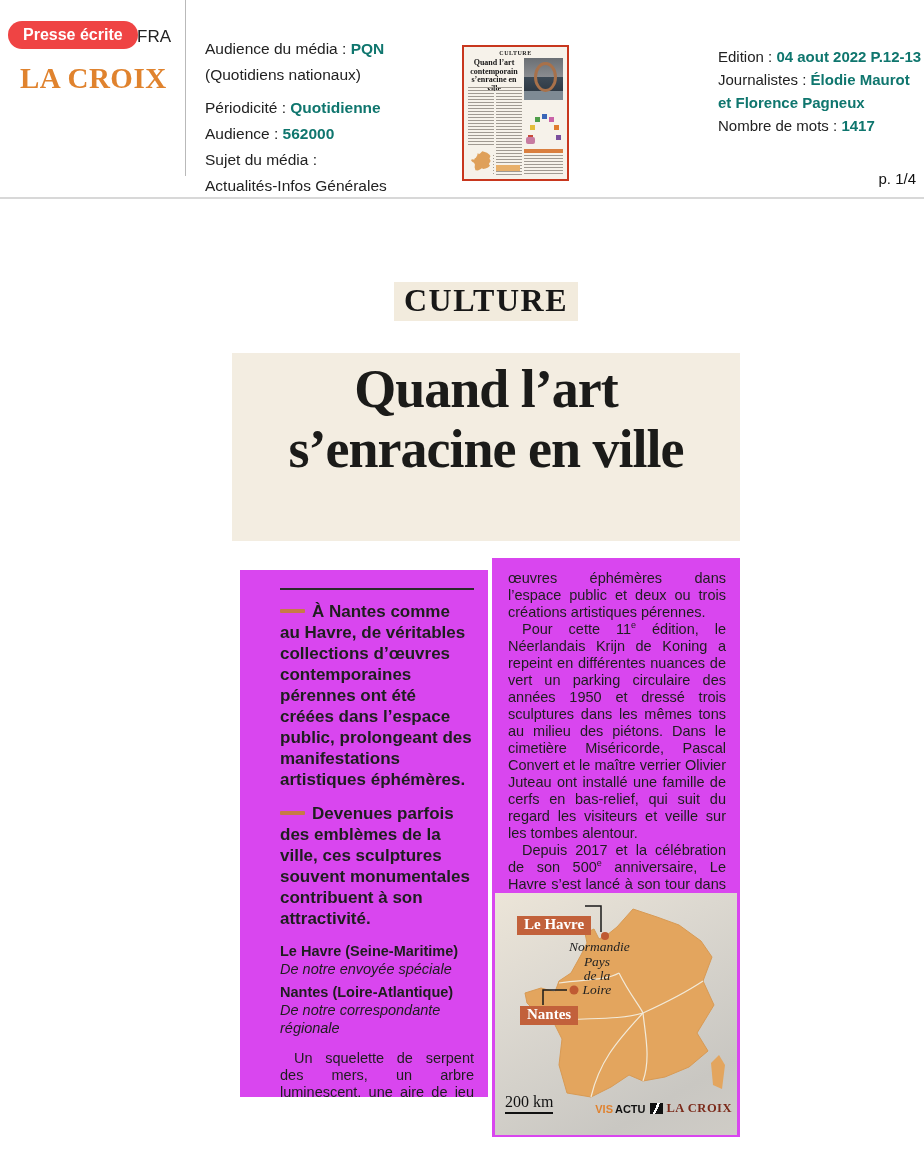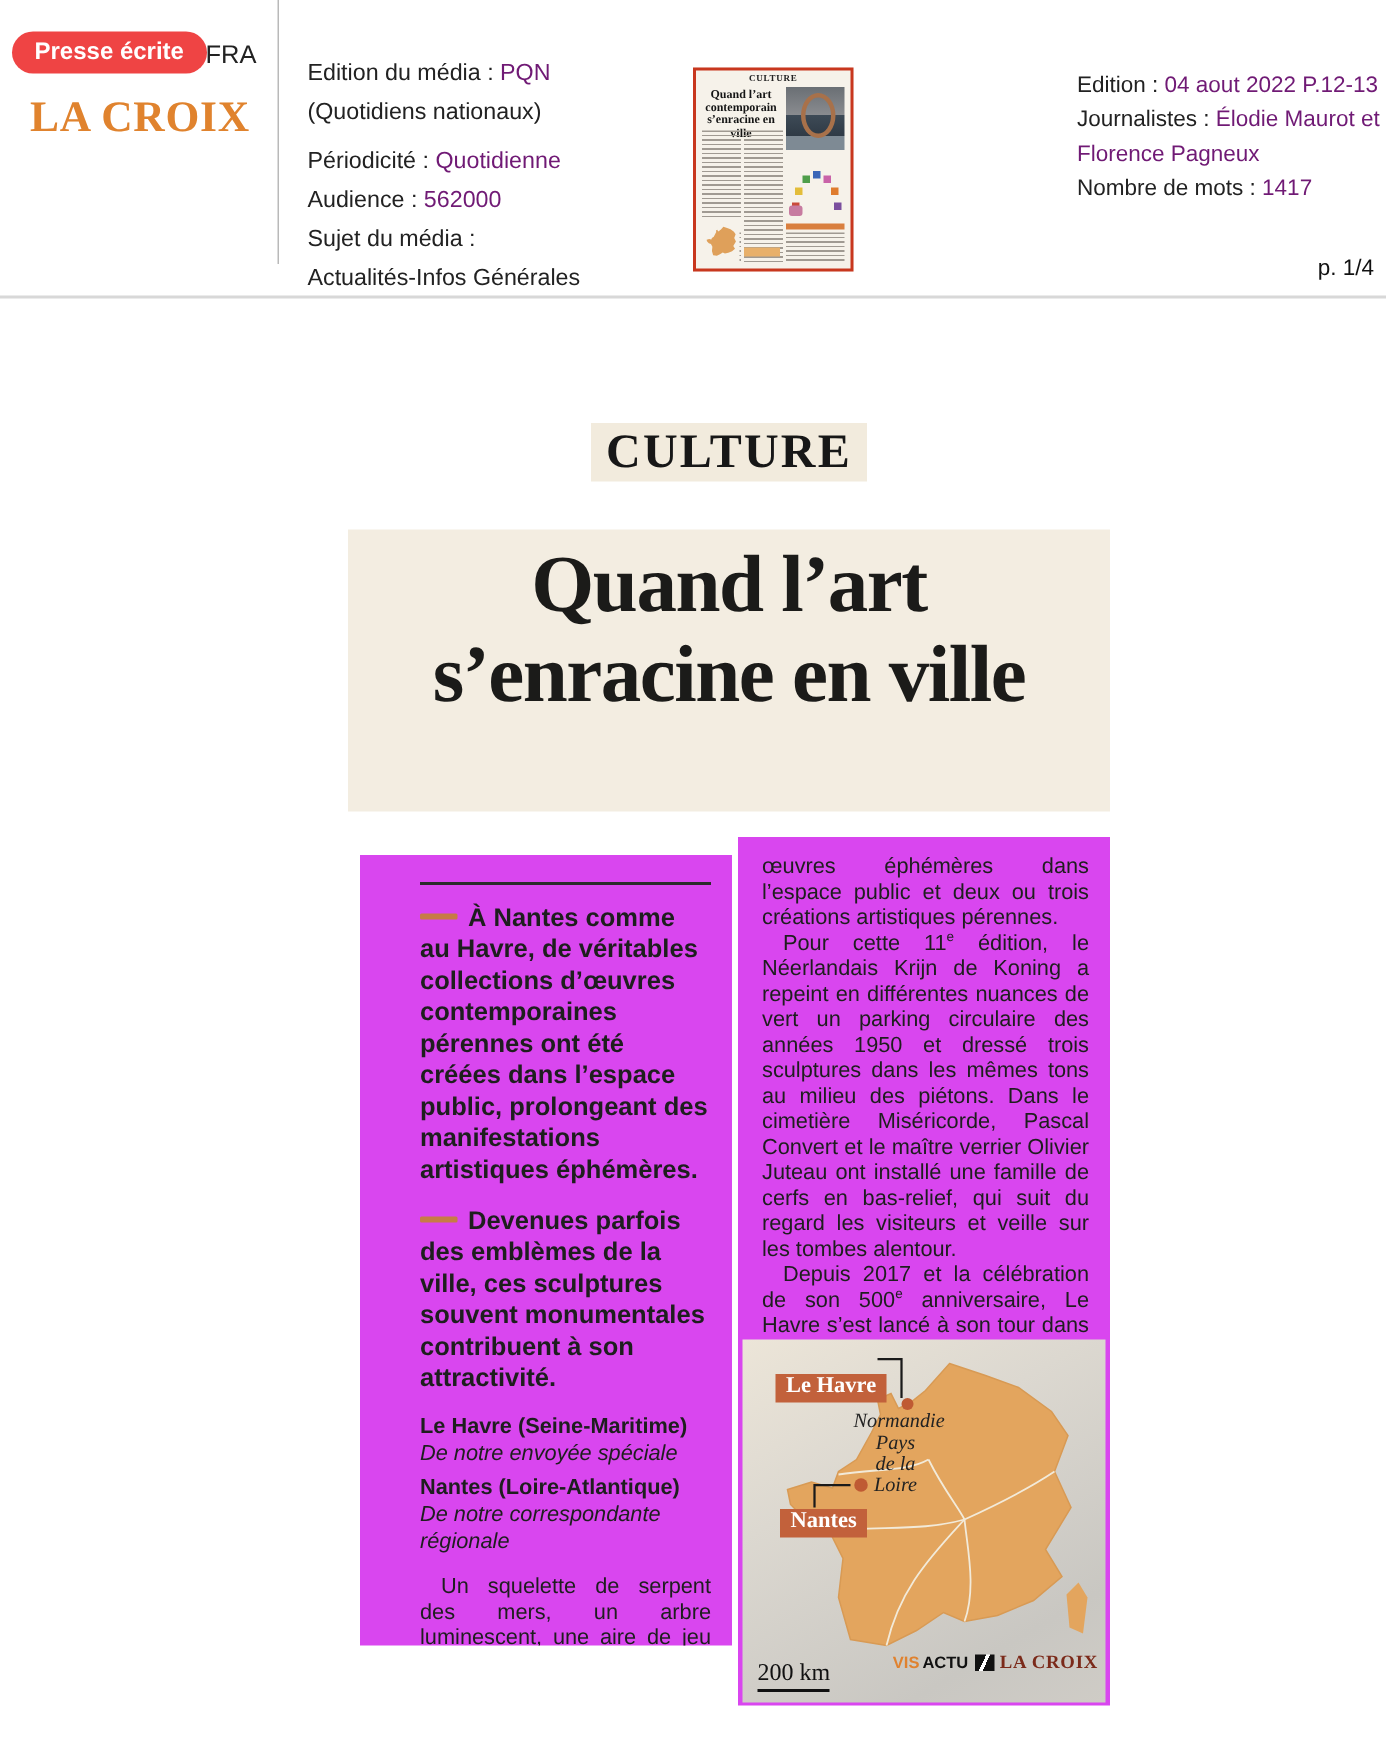--- a/index.html
+++ b/index.html
@@ -11,21 +11,21 @@
          font-weight:bold;font-size:16px;padding:5px 15px;border-radius:16px;}
   .fra{position:absolute;left:137px;top:27px;font-size:17px;color:#222;}
   .brand{position:absolute;left:20px;top:62px;font-family:"Liberation Serif",serif;
          font-weight:bold;font-size:29px;color:#e0832e;letter-spacing:.5px;}
   .vline{position:absolute;left:185px;top:0;width:1px;height:176px;background:#b9b9b9;}
   .header-rule{position:absolute;left:0;top:197px;width:924px;height:2px;background:#d8d8d8;}
   .meta-left{position:absolute;left:205px;top:36px;width:250px;font-size:15.5px;
              line-height:26px;color:#222;}
   .meta-right{position:absolute;left:718px;top:45px;width:206px;font-size:15px;
               line-height:23px;color:#222;}
-  .mline .val{font-weight:normal;color:#701a75;}
+  .mline .val{font-weight:bold;color:#0f766e;}
   .nowrap{white-space:nowrap;}
   .gap{height:7px;}
   .pagenum{position:absolute;left:846px;top:170px;width:70px;text-align:right;
            font-size:15px;color:#111;}
 
   
   .thumb{position:absolute;left:462px;top:45px;width:103px;height:132px;
          border:2px solid #c8371e;background:#f6f2ea;overflow:hidden;}
   .t-culture{position:absolute;left:0;right:0;top:3px;text-align:center;
              font-family:"Liberation Serif",serif;font-weight:bold;font-size:6px;
@@ -78,21 +78,21 @@
        background:linear-gradient(150deg,#ece5d8 0%,#dcd8d0 35%,#c9c7c2 80%,#cfccc6 100%);
        overflow:hidden;font-family:"Liberation Serif",serif;}
   .map svg{position:absolute;left:0;top:0;}
   .map-label{position:absolute;background:#c2613b;color:#ffffff;font-weight:bold;
              font-size:15px;padding:0 7px 2px;}
   .lh-label{left:22px;top:4px;margin-top:19px;}
   .nt-label{left:25px;top:113px;}
   .region{position:absolute;font-style:italic;font-size:13.5px;color:#222;}
   .r-normandie{left:74px;top:46px;}
   .r-pays{left:82px;top:62px;width:40px;text-align:center;line-height:14px;}
-  .scale{position:absolute;left:10px;top:214px;font-size:16px;color:#111;
+  .scale{position:absolute;left:10px;top:200px;font-size:16px;color:#111;
          border-bottom:2px solid #111;padding-bottom:1px;}
   .credits{position:absolute;right:5px;top:208px;display:flex;align-items:center;gap:2px;}
   .vis{color:#e0822f;font-weight:bold;font-size:11px;font-family:"Liberation Sans",sans-serif;}
   .actu{color:#111;font-weight:bold;font-size:11px;font-family:"Liberation Sans",sans-serif;}
   .mark{width:13px;height:11px;margin:0 2px;
         background:linear-gradient(115deg,#111 42%,#fff 42%,#fff 56%,#111 56%);}
   .lacroix{color:#7b2a1a;font-weight:bold;font-size:12.5px;letter-spacing:.5px;
            font-family:"Liberation Serif",serif;}
 </style>
 </head>
@@ -100,21 +100,21 @@
 
 <div class="page">
 
   <div>
     <div class="badge">Presse écrite</div>
     <div class="fra">FRA</div>
     <div class="brand">LA CROIX</div>
     <div class="vline"></div>
 
     <div class="meta-left">
-      <div class="mline"><span>Edition du média :</span> <span class="val">PQN</span></div>
+      <div class="mline"><span>Audience du média :</span> <span class="val">PQN</span></div>
       <div class="mline val">(Quotidiens nationaux)</div>
       <div class="gap"></div>
       <div class="mline"><span>Périodicité :</span> <span class="val">Quotidienne</span></div>
       <div class="mline"><span>Audience :</span> <span class="val">562000</span></div>
       <div class="mline">Sujet du média :</div>
       <div class="mline val">Actualités-Infos Générales</div>
     </div>
 
     <div class="meta-right">
       <div class="mline nowrap"><span>Edition :</span> <span class="val">04 aout 2022 P.12-13</span></div>

